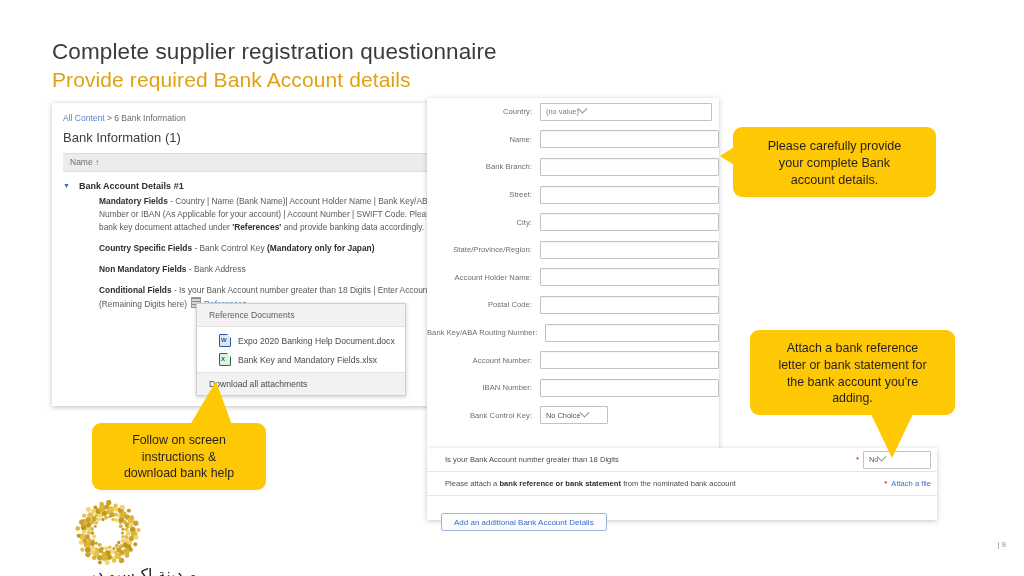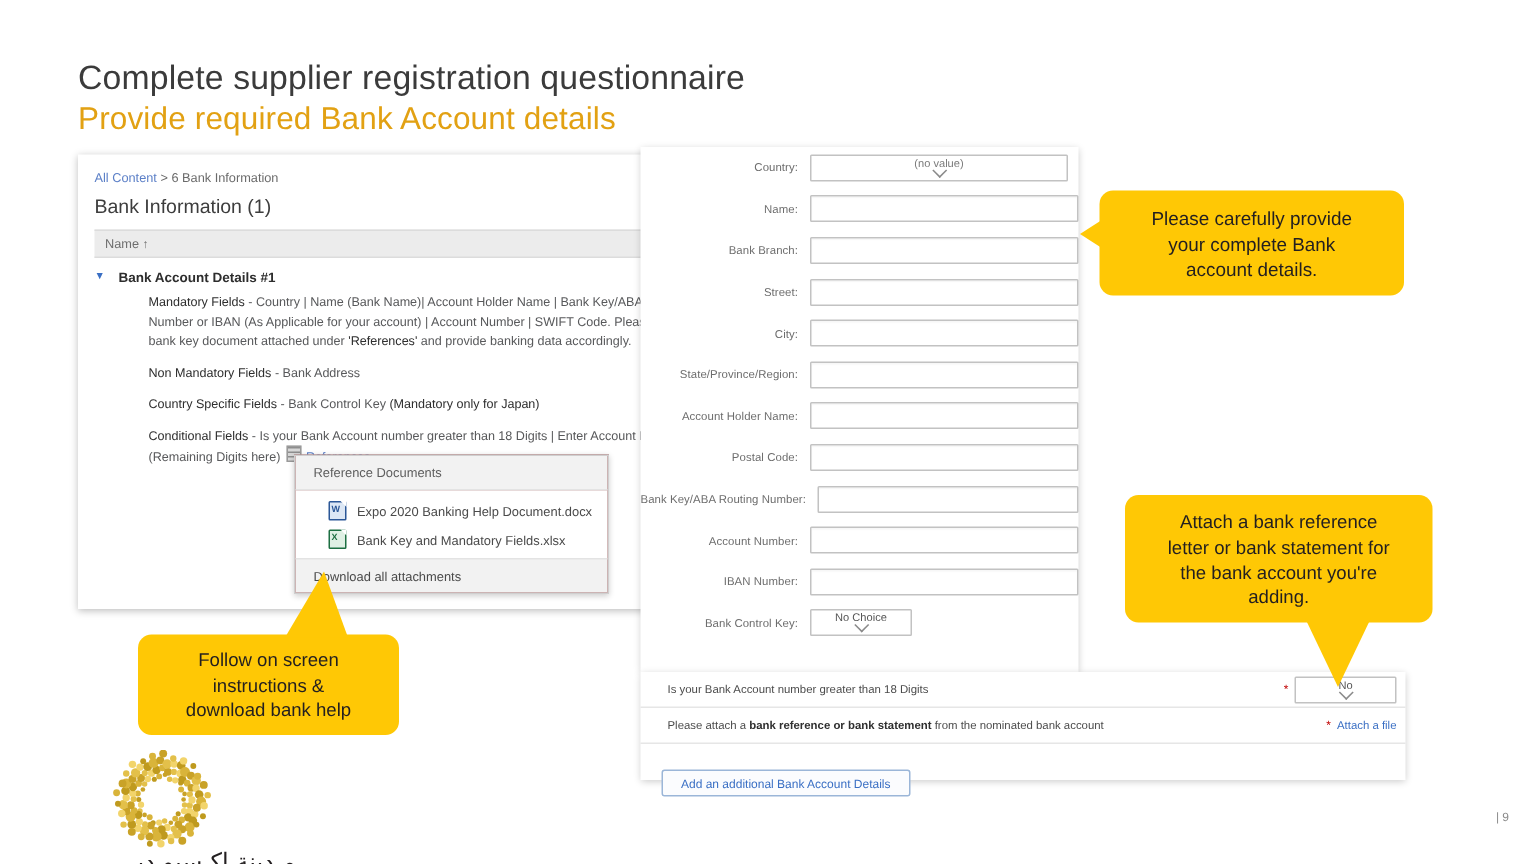--- a/index.html
+++ b/index.html
@@ -42,37 +42,37 @@
   #row-group{position:absolute;left:11px;top:73px;right:0;}
   .grp-caret{display:inline-block;color:#3a6fc4;font-size:7px;vertical-align:middle;margin-right:9px;}
   .grp-label{font-size:9px;color:#2d2d2d;font-weight:bold;vertical-align:middle;}
 
   #field-desc{
     position:absolute;left:47px;top:92px;width:390px;
     font-size:8.4px;color:#58595b;line-height:1.52;
   }
   #field-desc .para{margin-bottom:8.5px;white-space:nowrap;}
   #field-desc .para.wrap{white-space:normal;width:392px;}
-  #field-desc b{color:#2e2e2e;font-weight:normal;}
+  #field-desc b{color:#2e2e2e;font-weight:bold;}
   .ref-link{color:#5b7fc7;}
   .ref-icon{
     display:inline-block;width:8px;height:9px;vertical-align:-1px;margin:0 3px 0 4px;
     background:
       linear-gradient(#8e8e8e,#8e8e8e) 0 0/8px 1.2px no-repeat,
       linear-gradient(#8e8e8e,#8e8e8e) 0 3px/8px 1.2px no-repeat,
       linear-gradient(#8e8e8e,#8e8e8e) 0 6px/8px 1.2px no-repeat,
       #d7d7d7;
     border:1px solid #9a9a9a;
   }
   .chev{display:inline-block;font-size:8px;color:#5b7fc7;margin-left:3px;}
 
   
   #ref-docs{
     position:absolute;left:196px;top:303px;width:208px;
-    background:#7f1d1d;border:1px solid #cfcfcf;
+    background:#7dd3fc;border:1px solid #cfcfcf;
     box-shadow:0 1px 4px rgba(0,0,0,.2);
   }
   #ref-docs .rd-title{
     font-size:8.6px;color:#5d5d5d;padding:6px 0 6px 12px;
     border-bottom:1px solid #e3e3e3;background:#f2f2f2;white-space:nowrap;
   }
   #ref-docs .rd-body{background:#ffffff;padding:4px 0 3px 0;}
   .rd-item{display:flex;align-items:center;padding:3px 0 3px 22px;}
   .rd-item .rd-label{font-size:8.6px;color:#4a4a4a;white-space:nowrap;}
   .doc-icon{
@@ -101,21 +101,21 @@
   .form-row .f-label{
     flex:0 0 105px;text-align:right;padding-right:8px;
     font-size:7.6px;color:#6d6d6d;white-space:nowrap;letter-spacing:.05px;
   }
   .f-input{
     height:16px;width:178px;background:#fff;border:1px solid #c2c2c2;border-radius:1px;
     box-shadow:inset 0 1px 1px rgba(0,0,0,.04);
   }
   .f-select{
     height:16px;width:160px;background:#fff;border:1px solid #c2c2c2;border-radius:1px;
-    display:flex;align-items:center;justify-content:flex-start;padding:0 5px;flex-direction:column;
+    display:flex;align-items:center;justify-content:flex-start;padding:0 5px;
   }
   .f-select .sel-val{font-size:7.4px;color:#7a7a7a;white-space:nowrap;}
   .f-select.small{width:56px;}
   .f-select.small .sel-val{color:#555;}
   .sel-chev{width:6px;height:6px;border-right:1.1px solid #8a8a8a;border-bottom:1.1px solid #8a8a8a;
             transform:rotate(45deg) translate(-2px,-2px);flex:0 0 auto;}
 
   
   #bottom-panel{
     position:absolute;left:427px;top:448px;width:510px;height:72px;
@@ -201,24 +201,24 @@
 
   <div id="row-group">
     <span class="grp-caret">▼</span><span class="grp-label">Bank Account Details #1</span>
   </div>
 
   <div id="field-desc">
     <div class="para wrap">
       <b>Mandatory Fields</b><span> - Country | Name (Bank Name)| Account Holder Name | Bank Key/ABA Routing Number or IBAN (As Applicable for your account) | Account Number | SWIFT Code. Please download bank key document attached under </span><b>'References'</b><span> and provide banking data accordingly.</span>
     </div>
     <div class="para">
+      <b>Country Specific Fields</b><span> - Bank Control Key </span><b>(Mandatory only for Japan)</b>
+    </div>
+    <div class="para">
       <b>Non Mandatory Fields</b><span> - Bank Address</span>
-    </div>
-    <div class="para">
-      <b>Country Specific Fields</b><span> - Bank Control Key </span><b>(Mandatory only for Japan)</b>
     </div>
     <div class="para wrap">
       <b>Conditional Fields</b><span> - Is your Bank Account number greater than 18 Digits | Enter Account Number (Remaining Digits here)</span><span class="ref-icon"></span><span class="ref-link">References</span><span class="chev">⌄</span>
     </div>
   </div>
 </div>
 
 <div id="ref-docs">
   <div class="rd-title">Reference Documents</div>
   <div class="rd-body">

